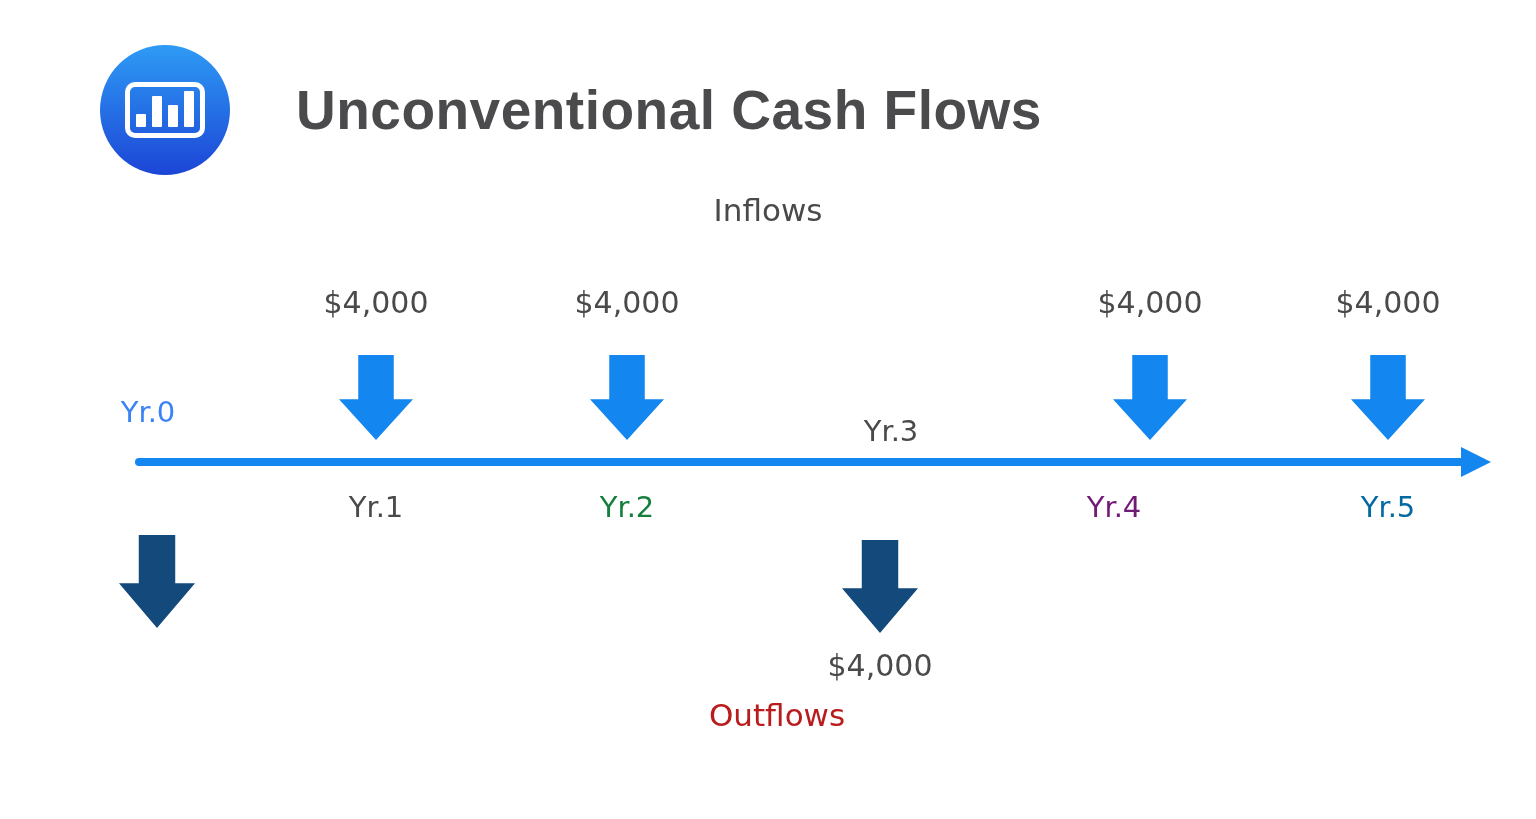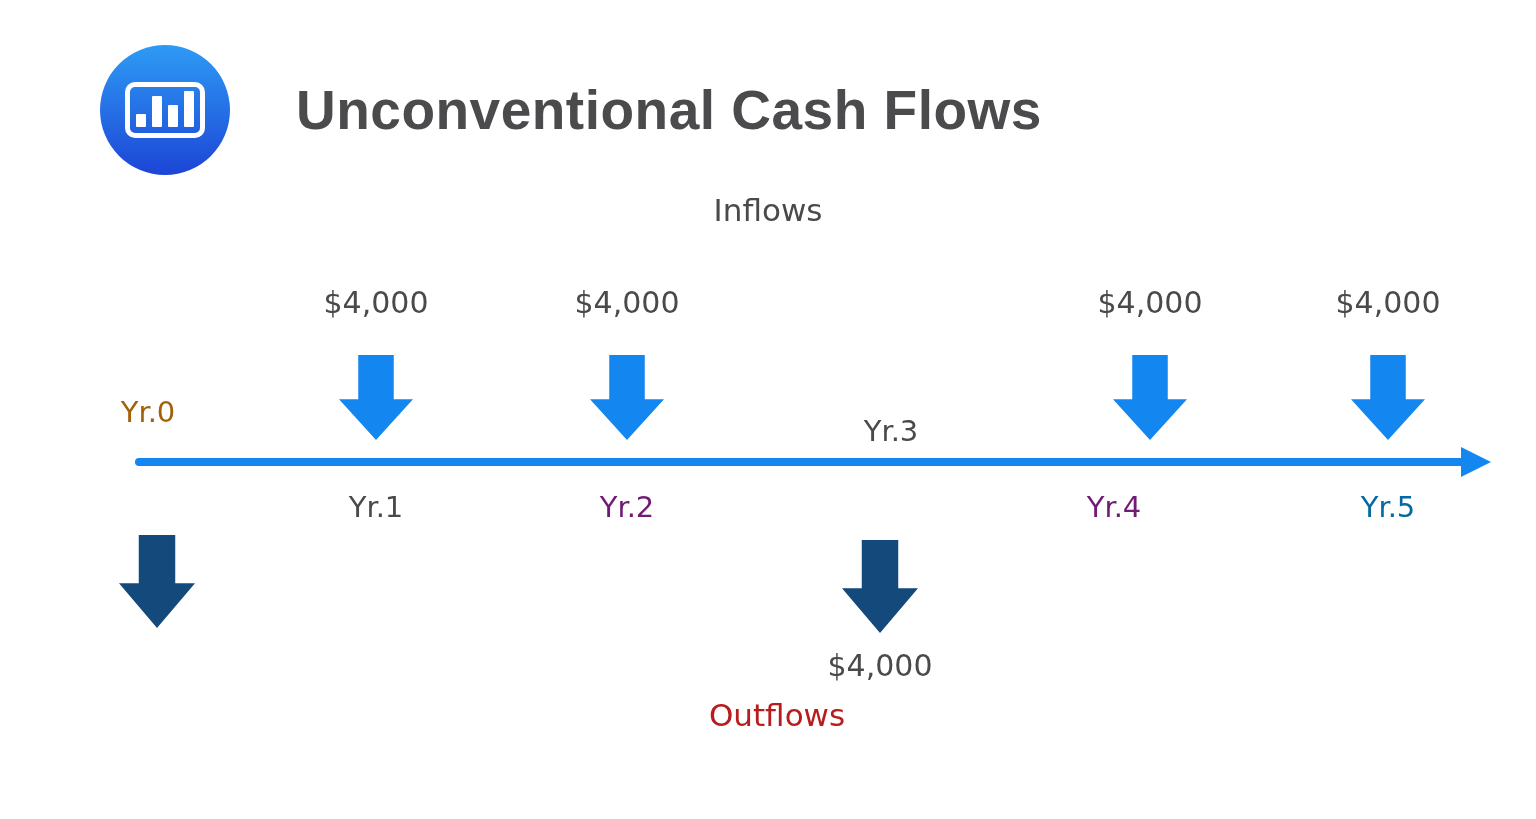--- a/index.html
+++ b/index.html
@@ -68,25 +68,25 @@
   <div class="lbl amount-lbl" style="left:1388px; top:285px; color:#4A4A4C">$4,000</div>
 
   <div class="flow-arrow inflow-arrow" style="left:339px;  background:#1486F0"></div>
   <div class="flow-arrow inflow-arrow" style="left:590px;  background:#1486F0"></div>
   <div class="flow-arrow inflow-arrow" style="left:1113px; background:#1486F0"></div>
   <div class="flow-arrow inflow-arrow" style="left:1351px; background:#1486F0"></div>
 
   <div class="timeline-line" style="background:#1486F0"></div>
   <div class="timeline-head" style="background:#1486F0"></div>
 
-  <div class="lbl year-lbl" style="left:148px; top:395px; color:#a16207">Yr.0</div>
+  <div class="lbl year-lbl" style="left:148px; top:395px; color:#3b82f6">Yr.0</div>
   <div class="lbl year-lbl" style="left:891px; top:414px; color:#4A4A4C">Yr.3</div>
 
   <div class="lbl year-lbl" style="left:376px;  top:490px; color:#4A4A4C">Yr.1</div>
-  <div class="lbl year-lbl" style="left:627px;  top:490px; color:#701a75">Yr.2</div>
+  <div class="lbl year-lbl" style="left:627px;  top:490px; color:#15803d">Yr.2</div>
   <div class="lbl year-lbl" style="left:1114px; top:490px; color:#701a75">Yr.4</div>
   <div class="lbl year-lbl" style="left:1388px; top:490px; color:#0369a1">Yr.5</div>
 
   <div class="flow-arrow outflow-arrow" style="left:119px; top:535px; background:#14497C"></div>
   <div class="flow-arrow outflow-arrow" style="left:842px; top:540px; background:#14497C"></div>
 
   <div class="lbl amount-lbl" style="left:880px; top:648px; color:#4A4A4C">$4,000</div>
 
   <div class="lbl section-lbl" style="left:777px; top:697px; color:#b91c1c">Outflows</div>
 

